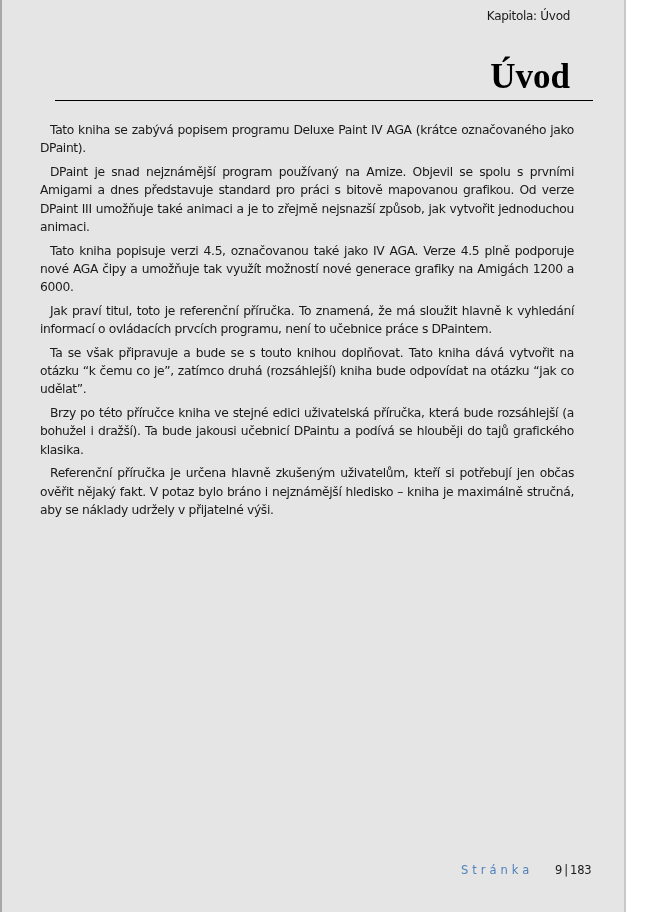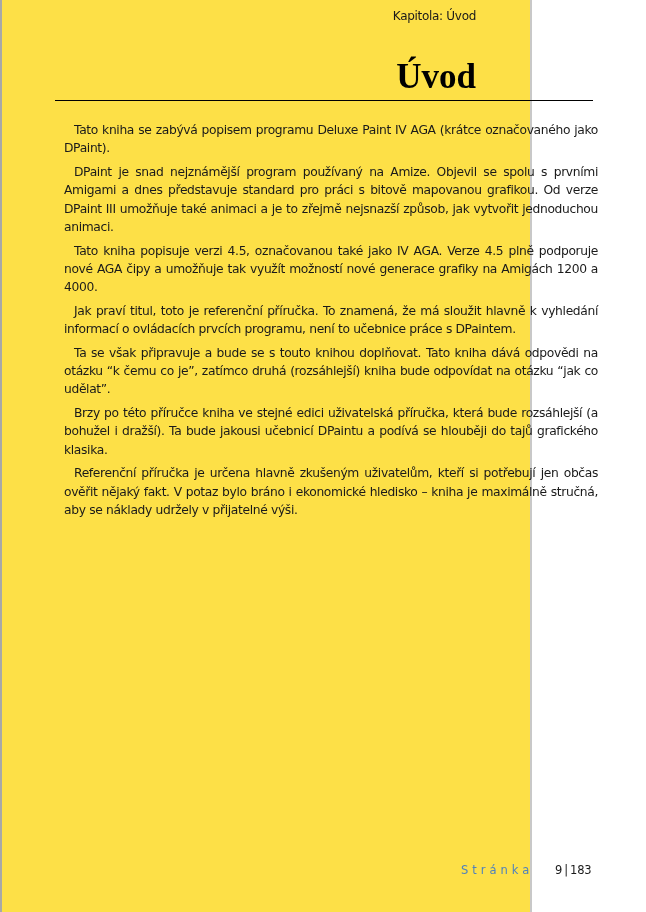--- a/index.html
+++ b/index.html
@@ -10,23 +10,23 @@
     body {
       width: 646px;
       height: 912px;
       position: relative;
       overflow: hidden;
     }
     .page {
       position: absolute;
       left: 0;
       top: 0;
-      width: 532px;
+      width: 626px;
       height: 912px;
-      background: #fde047;
+      background: #e5e5e5;
     }
     .edge-left {
       position: absolute;
       left: 0;
       top: 0;
       width: 2px;
       height: 912px;
       background: #a8a8a8;
     }
     .edge-right {
@@ -62,21 +62,21 @@
     .title-rule {
       position: absolute;
       left: 55px;
       top: 100px;
       width: 538px;
       height: 0;
       border-top: 1.5px solid #000000;
     }
     .body-text {
       position: absolute;
-      left: 64px;
+      left: 40px;
       top: 121px;
       width: 534px;
       font-family: "DejaVu Sans", sans-serif;
       font-size: 12.3px;
       letter-spacing: -0.35px;
       word-spacing: 0px;
       line-height: 18.3px;
       color: #1a1a1a;
     }
     .body-text p {
@@ -114,24 +114,24 @@
   <div class="edge-right"></div>
 
   <div class="running-header">Kapitola: Úvod</div>
 
   <h1 class="chapter-title" style="margin:0;">Úvod</h1>
   <div class="title-rule"></div>
 
   <div class="body-text">
     <p>Tato kniha se zabývá popisem programu Deluxe Paint IV AGA (krátce označovaného jako DPaint).</p>
     <p>DPaint je snad nejznámější program používaný na Amize. Objevil se spolu s prvními Amigami a dnes představuje standard pro práci s bitově mapovanou grafikou. Od verze DPaint III umožňuje také animaci a je to zřejmě nejsnazší způsob, jak vytvořit jednoduchou animaci.</p>
-    <p>Tato kniha popisuje verzi 4.5, označovanou také jako IV AGA. Verze 4.5 plně podporuje nové AGA čipy a umožňuje tak využít možností nové generace grafiky na Amigách 1200 a 4000.</p>
+    <p>Tato kniha popisuje verzi 4.5, označovanou také jako IV AGA. Verze 4.5 plně podporuje nové AGA čipy a umožňuje tak využít možností nové generace grafiky na Amigách 1200 a 6000.</p>
     <p>Jak praví titul, toto je referenční příručka. To znamená, že má sloužit hlavně k vyhledání informací o ovládacích prvcích programu, není to učebnice práce s DPaintem.</p>
-    <p>Ta se však připravuje a bude se s touto knihou doplňovat. Tato kniha dává odpovědi na otázku “k čemu co je”, zatímco druhá (rozsáhlejší) kniha bude odpovídat na otázku “jak co udělat”.</p>
+    <p>Ta se však připravuje a bude se s touto knihou doplňovat. Tato kniha dává vytvořit na otázku “k čemu co je”, zatímco druhá (rozsáhlejší) kniha bude odpovídat na otázku “jak co udělat”.</p>
     <p>Brzy po této příručce kniha ve stejné edici uživatelská příručka, která bude rozsáhlejší (a bohužel i dražší). Ta bude jakousi učebnicí DPaintu a podívá se hlouběji do tajů grafického klasika.</p>
-    <p>Referenční příručka je určena hlavně zkušeným uživatelům, kteří si potřebují jen občas ověřit nějaký fakt. V potaz bylo bráno i ekonomické hledisko – kniha je maximálně stručná, aby se náklady udržely v přijatelné výši.</p>
+    <p>Referenční příručka je určena hlavně zkušeným uživatelům, kteří si potřebují jen občas ověřit nějaký fakt. V potaz bylo bráno i nejznámější hledisko – kniha je maximálně stručná, aby se náklady udržely v přijatelné výši.</p>
   </div>
 
   <div class="footer">
     <span class="label">Stránka</span>
     <span class="num">9</span><span class="sep">|</span><span class="num">183</span>
   </div>
 </div>
 
 </body></html>

